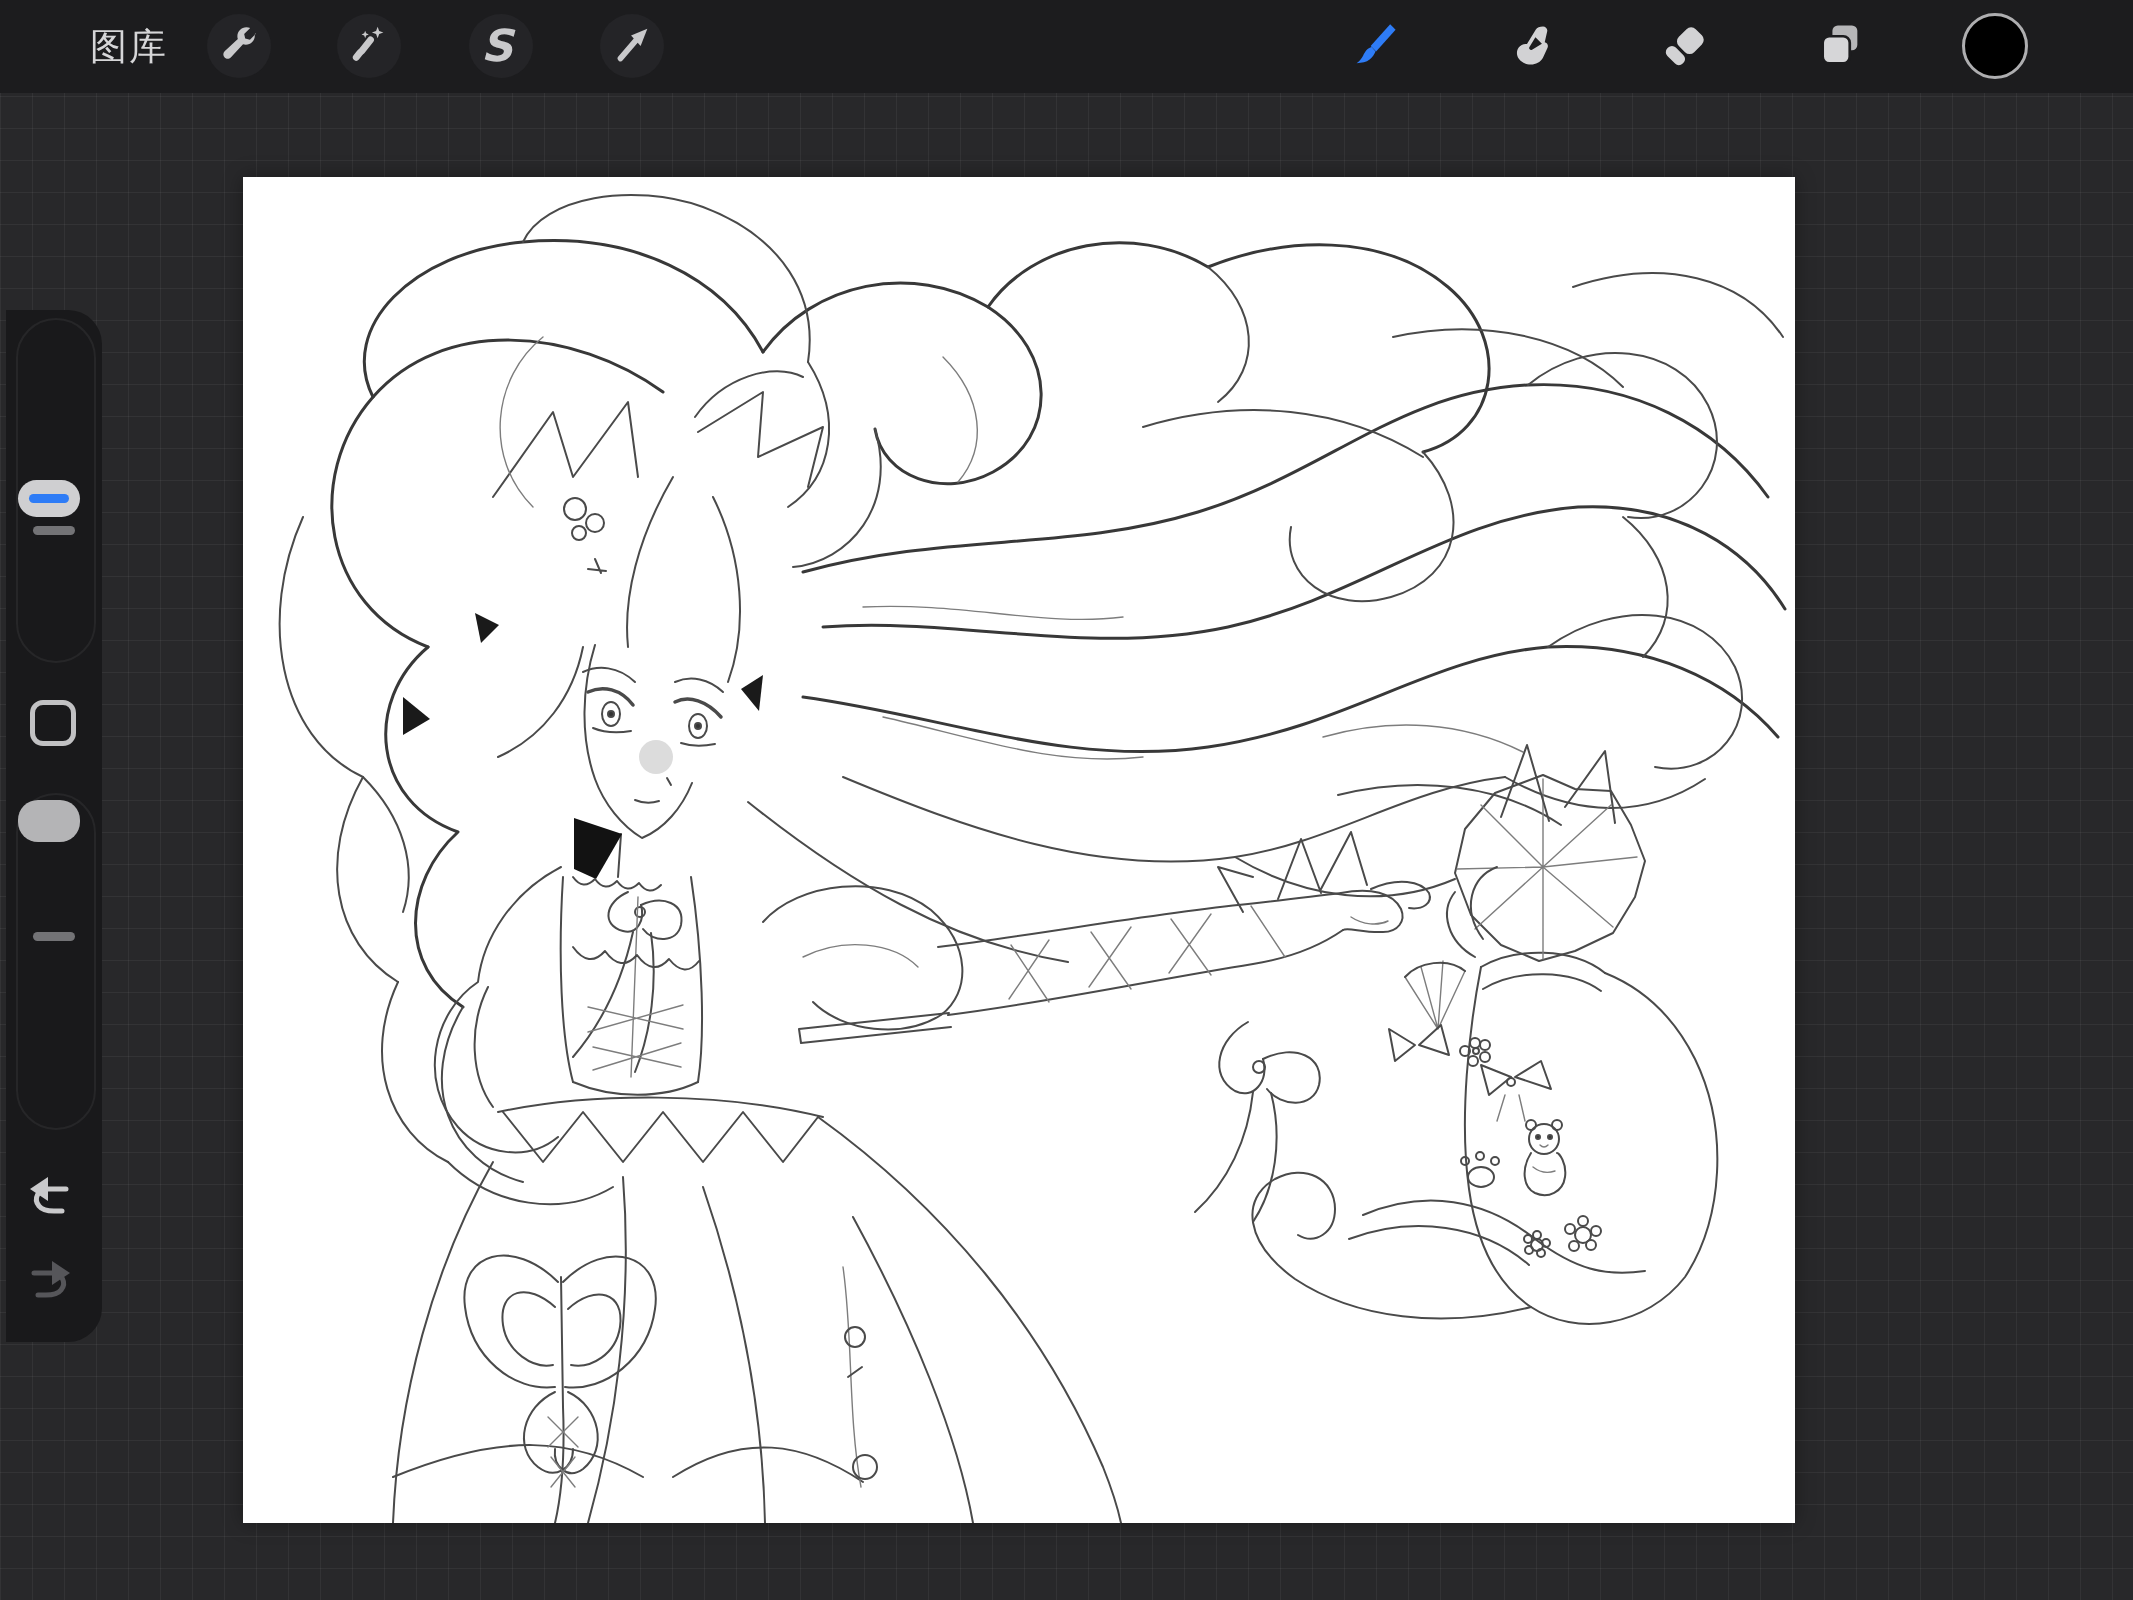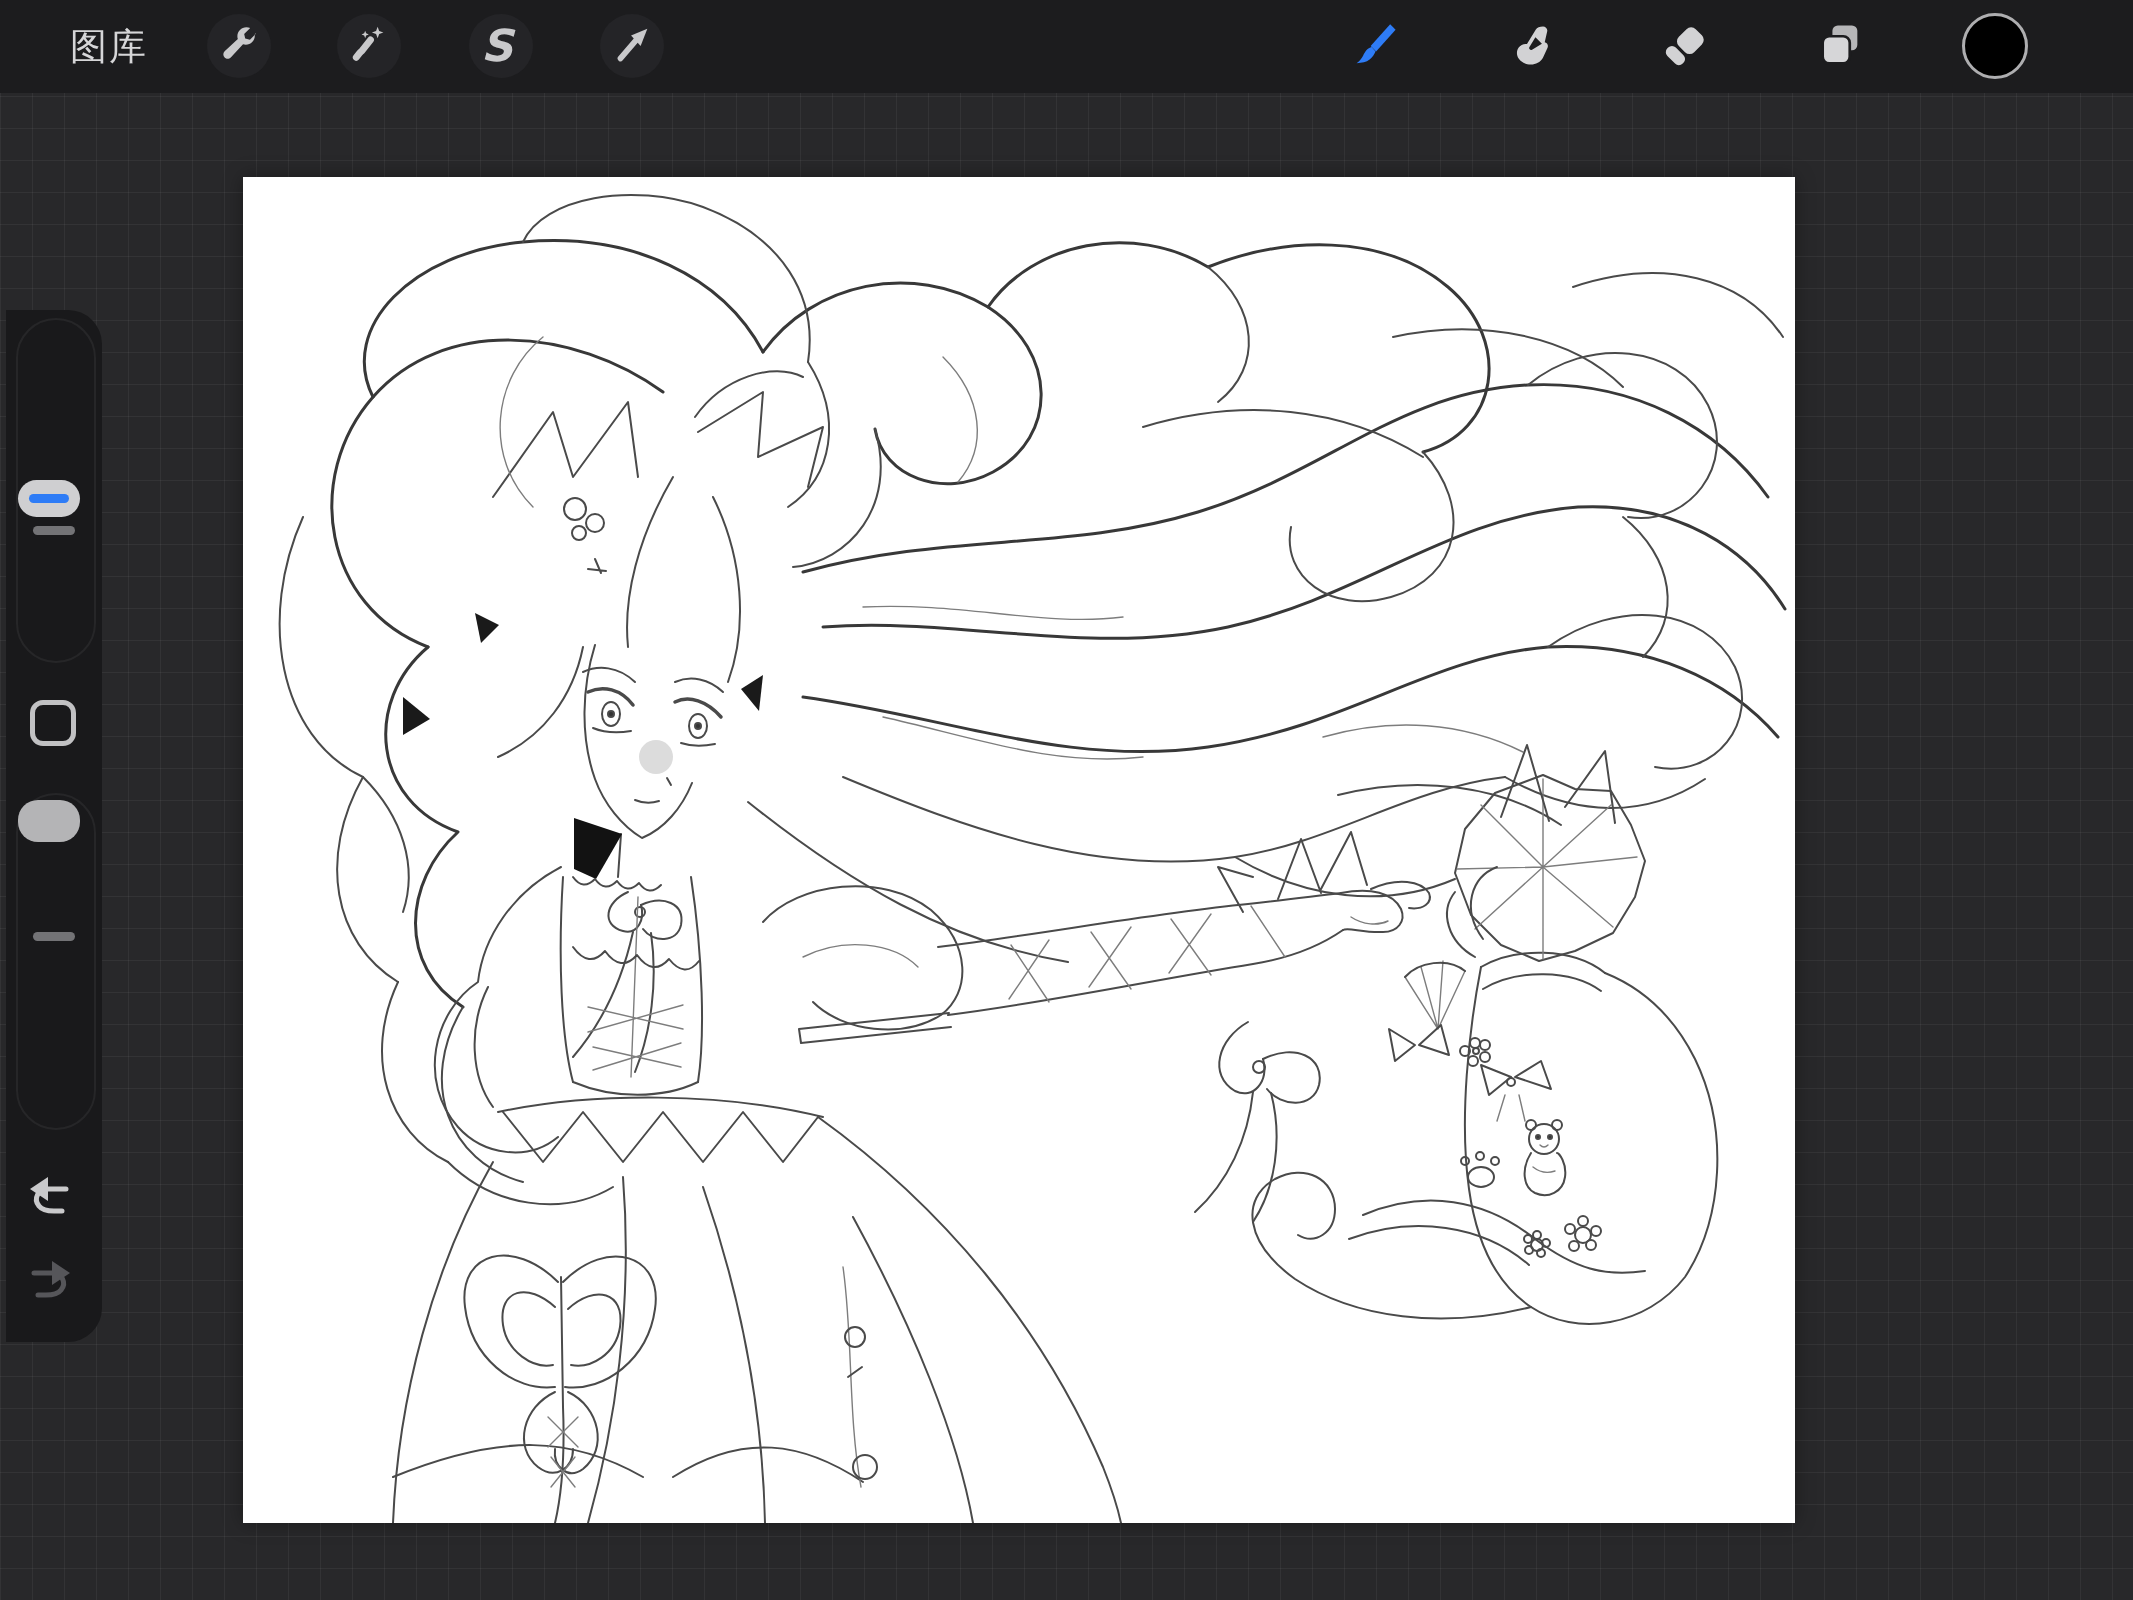--- a/index.html
+++ b/index.html
@@ -19,21 +19,21 @@
     position:absolute; left:0; top:0; width:2133px; height:93px;
     background:#1c1c1e; z-index:30;
   }
   .tb-btn {
     position:absolute; top:14px; width:64px; height:64px;
     border:none; background:transparent; border-radius:50%;
     display:flex; align-items:center; justify-content:center; cursor:pointer;
   }
   .tb-btn.pill { background:#242427; }
   .gallery-btn {
-    position:absolute; left:44px; top:0; height:93px; width:130px;
+    position:absolute; left:64px; top:0; height:93px; width:130px;
     background:transparent; border:none; color:#d6d6d8;
     font-size:37px; font-weight:500; letter-spacing:2px; cursor:pointer;
     font-family:"Liberation Sans","DejaVu Sans",sans-serif;
   }
   .sel-glyph {
     color:#c9c9cb; font-size:44px; font-weight:bold; font-style:italic;
     font-family:"DejaVu Sans","Liberation Sans",sans-serif; line-height:1;
     transform:skewX(-4deg);
   }
   .color-swatch {

